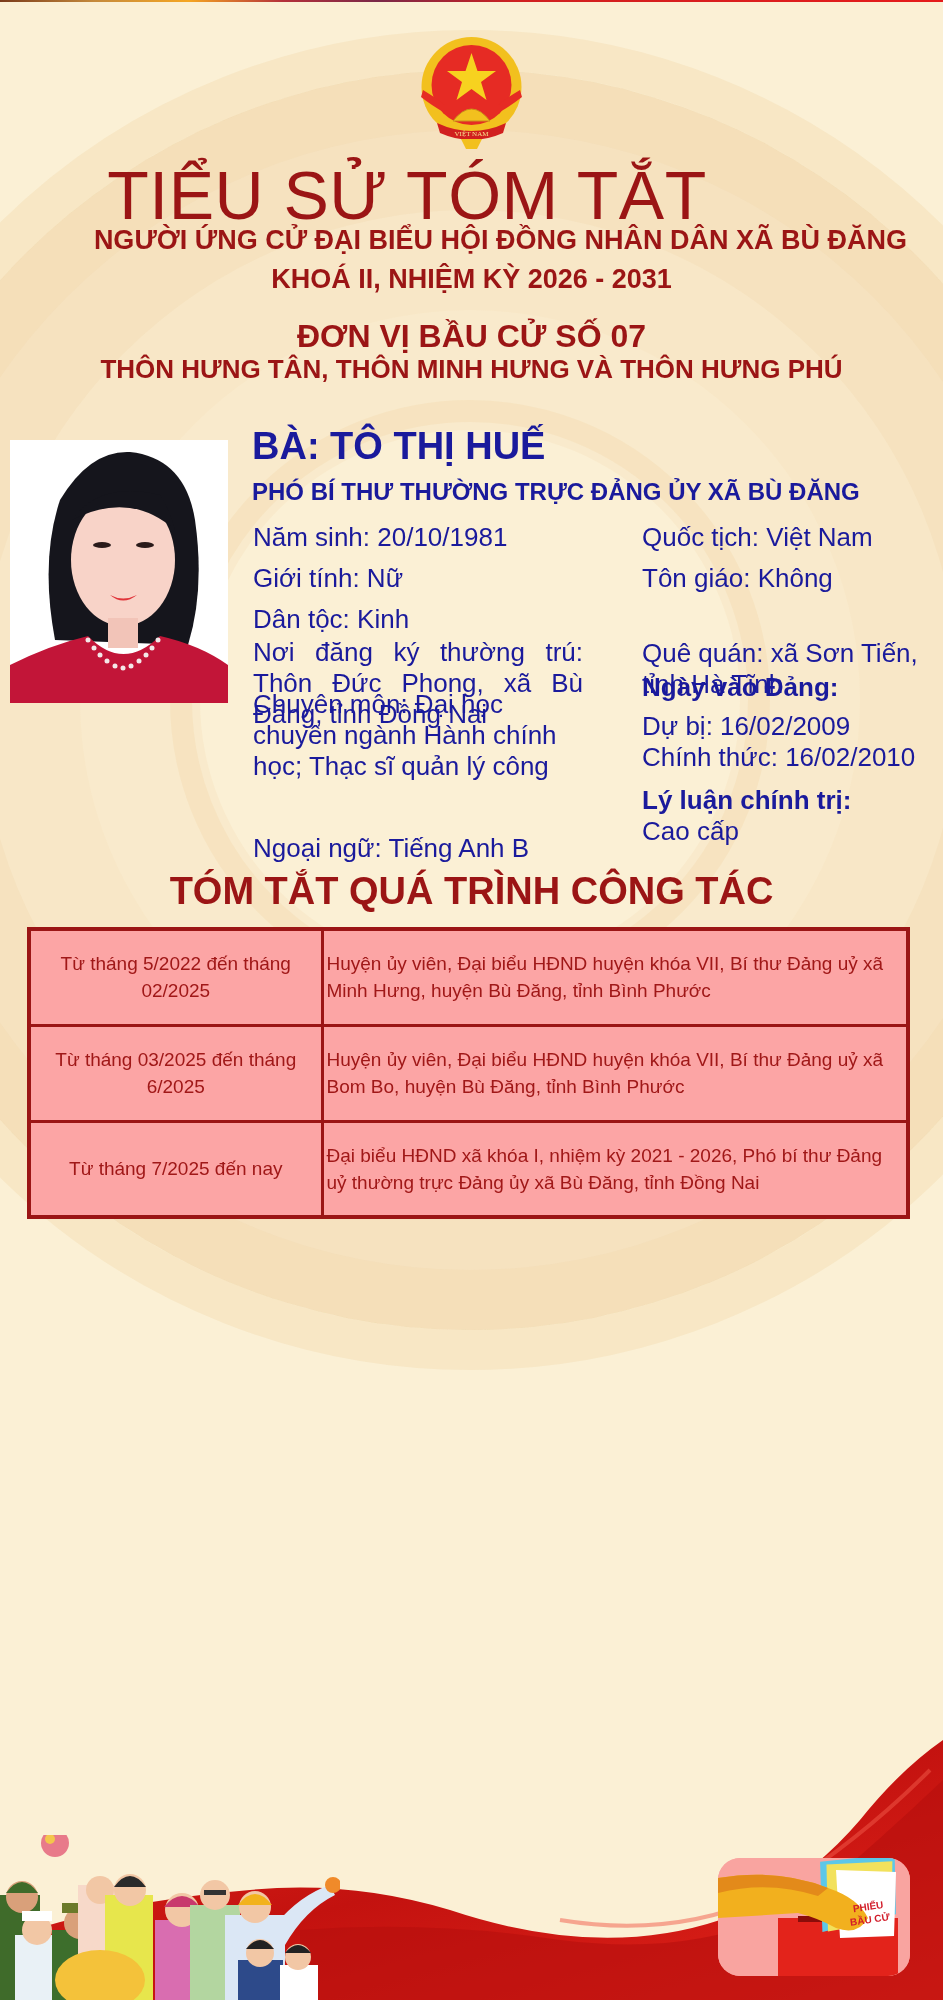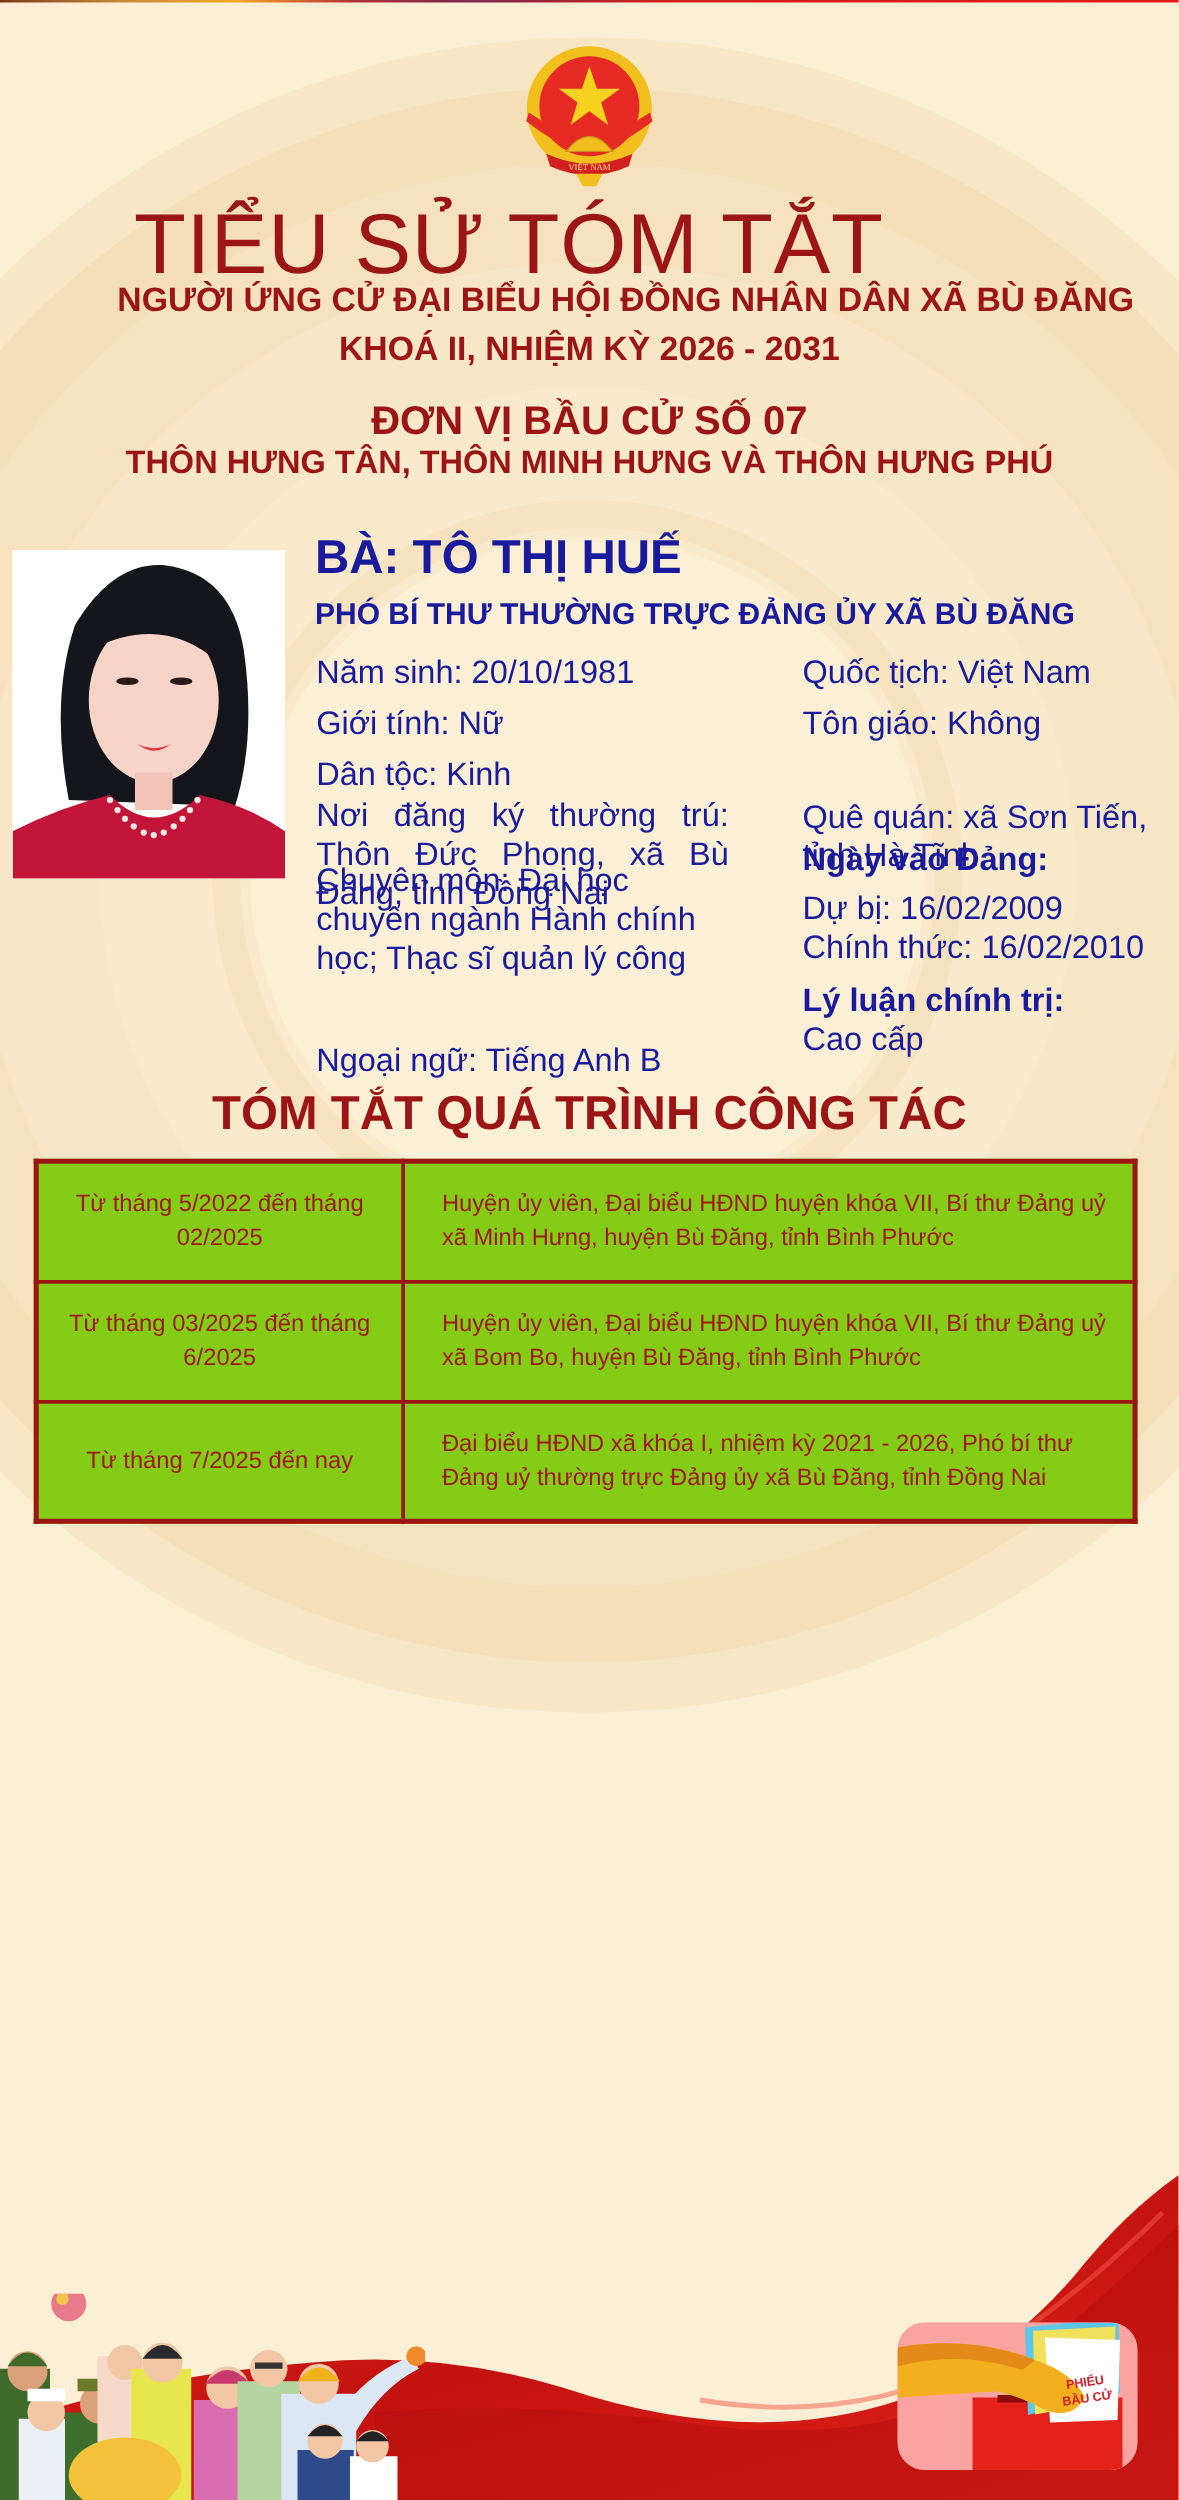--- a/index.html
+++ b/index.html
@@ -59,29 +59,29 @@
   .left-col { left: 253px; width: 330px; }
   .justify { text-align: justify; text-align-last: left; }
   .right-col { left: 642px; width: 290px; }
 
   .section-title {
     position: absolute; left: 0; top: 870px; width: 943px; text-align: center;
     color: #9b1515; font-weight: bold; font-size: 38px;
   }
   .career-table {
     position: absolute; left: 27px; top: 927px; width: 883px;
-    border-collapse: collapse; background: #84cc16;
+    border-collapse: collapse; background: #fca5a5;
     border: 4px solid #9b1515;
   }
   .career-table td {
     border: 3px solid #9b1515; color: #a01818; font-size: 19px; line-height: 27px;
     height: 96px; vertical-align: middle;
   }
   .career-table td.period { width: 293px; text-align: center; padding: 0 18px; }
-  .career-table td.desc { padding: 0 20px 0 30px; }
+  .career-table td.desc { padding: 0 20px 0 3px; }
 
   .flag {
     position: absolute; left: 0; top: 1690px; width: 943px; height: 310px; pointer-events: none;
   }
   .people {
     position: absolute; left: 0; top: 1835px; width: 340px; height: 165px;
   }
   .ballot {
     position: absolute; left: 718px; top: 1858px; width: 192px; height: 118px;
     border-radius: 22px; background: #f9a4a0; overflow: hidden;

